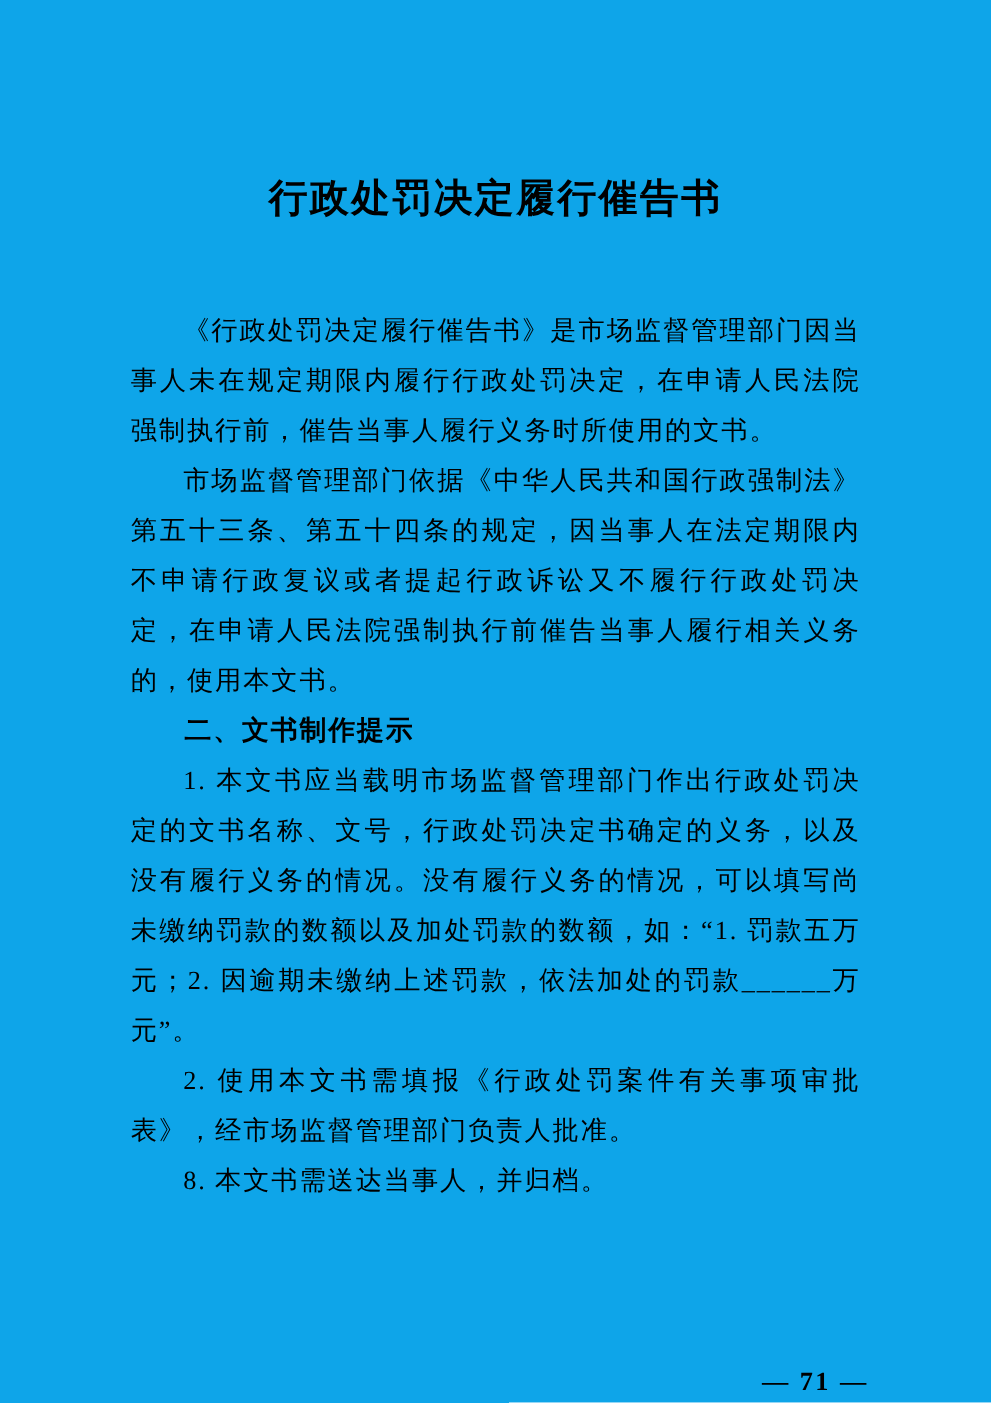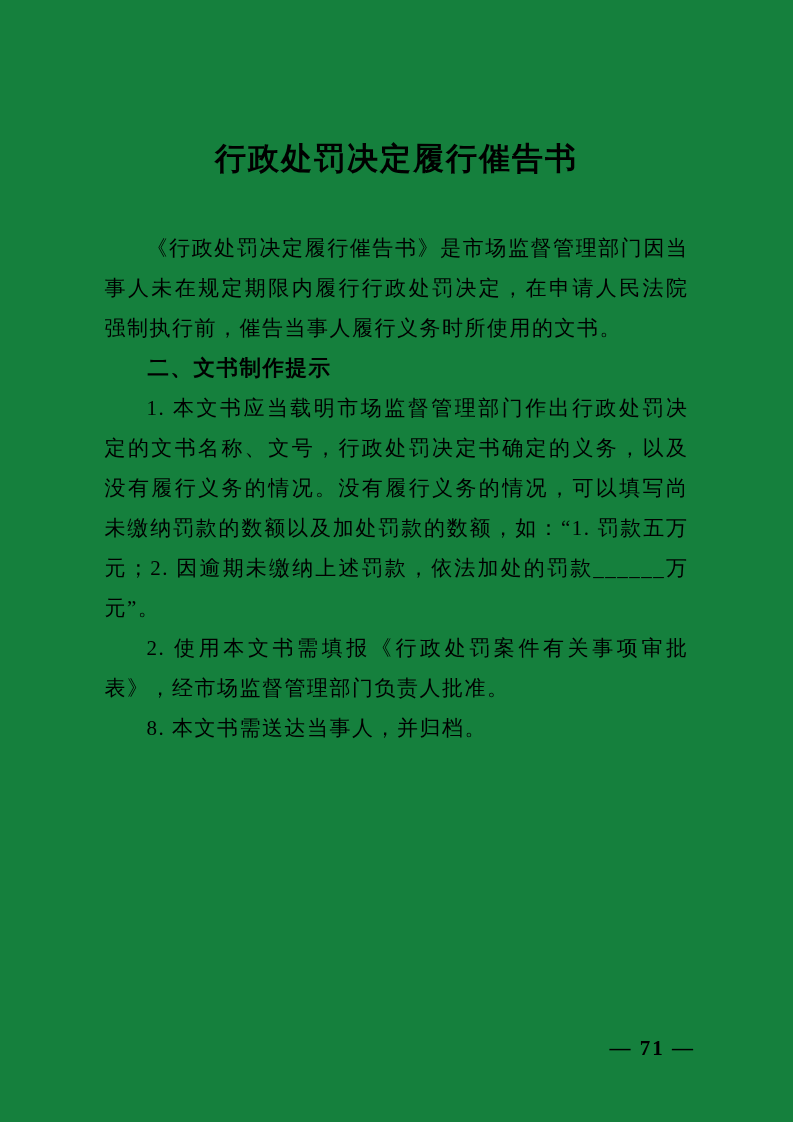--- a/index.html
+++ b/index.html
@@ -4,39 +4,39 @@
 <style>
   html, body {
     margin: 0;
     padding: 0;
     background: #ffffff;
   }
   .page {
     position: relative;
     width: 793px;
     height: 1122px;
-    background: #15803d;
+    background: #0ea5e9;
     color: #000000;
     font-family: "Liberation Serif", "DejaVu Serif", serif;
     overflow: hidden;
     box-sizing: border-box;
   }
   .doc-title {
     margin: 0;
     padding-top: 140px;
     text-align: center;
     font-size: 31px;
     font-weight: bold;
     line-height: 38px;
     letter-spacing: 2px;
     font-family: "Liberation Serif", "DejaVu Serif", serif;
   }
   .content {
     width: 584px;
-    margin: 0 auto;
+    margin: 16px auto;
     padding-top: 50px;
   }
   .body-para {
     margin: 0;
     font-size: 21px;
     line-height: 40px;
     letter-spacing: 1.5px;
     text-align: justify;
     text-justify: inter-ideograph;
     text-indent: 2em;
@@ -46,40 +46,41 @@
     margin: 0;
     font-size: 21.5px;
     line-height: 40px;
     font-weight: bold;
     letter-spacing: 1.5px;
     text-indent: 2em;
     font-family: "Liberation Sans", "DejaVu Sans", sans-serif;
   }
   .page-footer {
     position: absolute;
-    top: 1036px;
+    top: 1093px;
     right: 98px;
     font-size: 21px;
     font-weight: bold;
     letter-spacing: 2px;
     font-family: "Liberation Serif", "DejaVu Serif", serif;
   }
 </style>
 </head>
 <body>
 
 <div class="page">
 
   <h1 class="doc-title">行政处罚决定履行催告书</h1>
 
   <div class="content">
 
     <p class="body-para">《行政处罚决定履行催告书》是市场监督管理部门因当事人未在规定期限内履行行政处罚决定，在申请人民法院强制执行前，催告当事人履行义务时所使用的文书。</p>
 
 
+    <p class="body-para">市场监督管理部门依据《中华人民共和国行政强制法》第五十三条、第五十四条的规定，因当事人在法定期限内不申请行政复议或者提起行政诉讼又不履行行政处罚决定，在申请人民法院强制执行前催告当事人履行相关义务的，使用本文书。</p>
 
     <h2 class="sect-heading">二、文书制作提示</h2>
 
     <p class="body-para">1. 本文书应当载明市场监督管理部门作出行政处罚决定的文书名称、文号，行政处罚决定书确定的义务，以及没有履行义务的情况。没有履行义务的情况，可以填写尚未缴纳罚款的数额以及加处罚款的数额，如：“1. 罚款五万元；2. 因逾期未缴纳上述罚款，依法加处的罚款______万元”。</p>
 
     <p class="body-para">2. 使用本文书需填报《行政处罚案件有关事项审批表》，经市场监督管理部门负责人批准。</p>
 
     <p class="body-para">8. 本文书需送达当事人，并归档。</p>
 
   </div>

